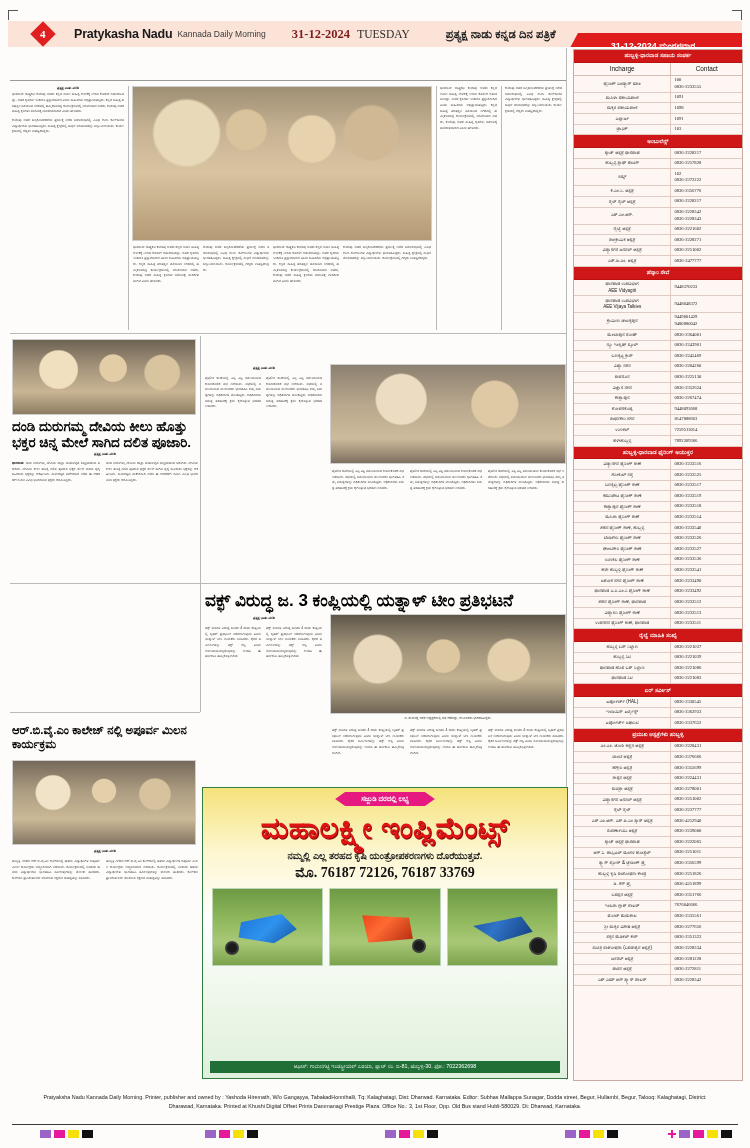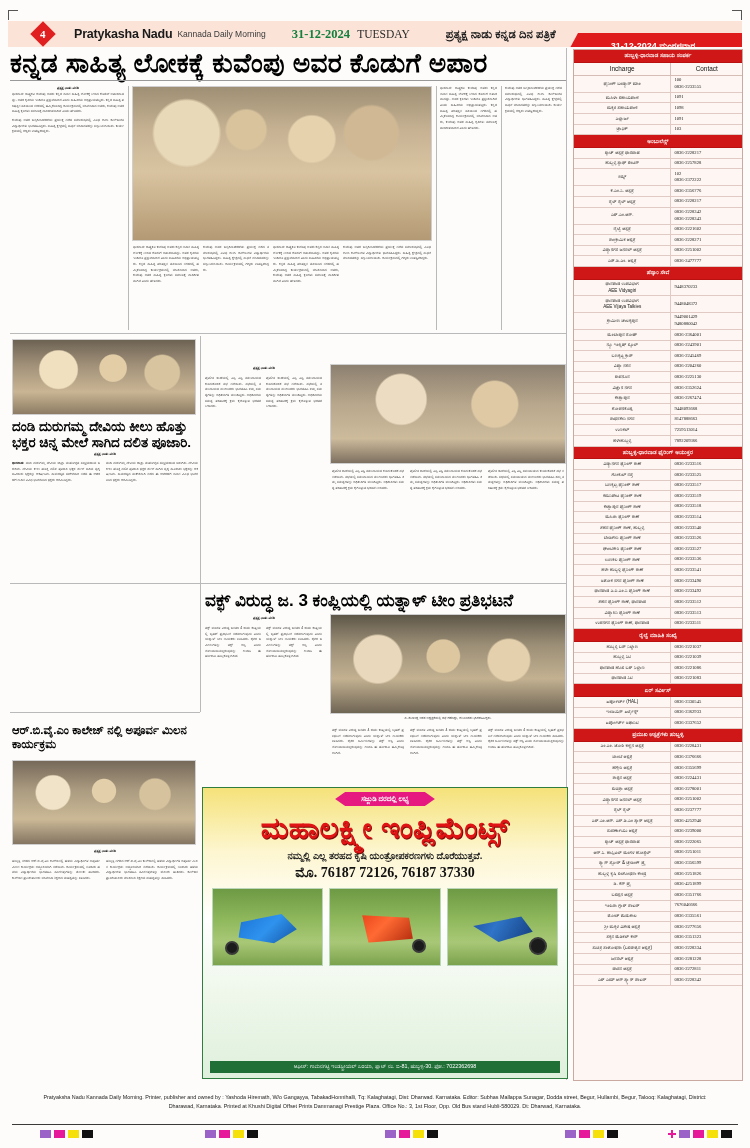--- a/index.html
+++ b/index.html
@@ -42,21 +42,21 @@
     margin-left: 22px;
     font-size: 12.5px; font-weight: bold; color: #1a1a1a;
     letter-spacing: -0.2px;
     font-family: "Liberation Sans", sans-serif;
   }
   .mh-sub {
     margin-left: 5px; font-size: 8.5px; color: #3a3a3a;
   }
   .mh-date {
     margin-left: 26px;
-    font-size: 12.5px; font-weight: bold; color: #15803d;
+    font-size: 12.5px; font-weight: bold; color: #7f1d1d;
     font-family: "Liberation Serif", serif;
   }
   .mh-day {
     margin-left: 7px; font-size: 11.5px; color: #2a2a2a;
     font-family: "Liberation Serif", serif;
   }
   .mh-kn {
     margin-left: 36px;
     font-size: 11.5px; font-weight: bold; color: #1a1a1a;
   }
@@ -299,21 +299,20 @@
       <span>4</span>
     </div>
     <div class="mh-title">Pratykasha Nadu</div>
     <div class="mh-sub">Kannada Daily Morning</div>
     <div class="mh-date">31-12-2024</div>
     <div class="mh-day">TUESDAY</div>
     <div class="mh-kn">ಪ್ರತ್ಯಕ್ಷ ನಾಡು ಕನ್ನಡ ದಿನ ಪತ್ರಿಕೆ</div>
     <div class="mh-redtab">31-12-2024 ಮಂಗಳವಾರ</div>
   </div>
 
-  <div class="headline-main">ಕನ್ನಡ ಸಾಹಿತ್ಯ ಲೋಕಕ್ಕೆ ಕುವೆಂಪು ಅವರ ಕೊಡುಗೆ ಅಪಾರ</div>
   <div class="rule-under-headline"></div>
 
   <div class="vline" style="left:566px; top:48px; height:1032px;"></div>
   <div class="hline" style="left:10px; top:333px; width:556px;"></div>
   <div class="hline" style="left:10px; top:583px; width:556px;"></div>
   <div class="hline" style="left:10px; top:712px; width:190px;"></div>
   <div class="vline" style="left:200px; top:336px; height:376px;"></div>
   <div class="vline" style="left:128px; top:86px; height:244px;"></div>
   <div class="vline" style="left:436px; top:86px; height:244px;"></div>
   <div class="vline" style="left:501px; top:86px; height:244px;"></div>
@@ -403,21 +402,21 @@
   <div class="col-text k" style="left:106px; top:859px; width:92px; height:222px;">
     <div>ಹುಬ್ಬಳ್ಳಿ ನಗರದ ಆರ್.ಬಿ.ವೈ.ಎಂ ಕಾಲೇಜಿನಲ್ಲಿ ಹಳೆಯ ವಿದ್ಯಾರ್ಥಿಗಳ ಅಪೂರ್ವ ಮಿಲನ ಕಾರ್ಯಕ್ರಮ ಅದ್ಧೂರಿಯಾಗಿ ನಡೆಯಿತು. ಕಾರ್ಯಕ್ರಮದಲ್ಲಿ ನೂರಾರು ಹಳೆಯ ವಿದ್ಯಾರ್ಥಿಗಳು ಭಾಗವಹಿಸಿ ಸವಿನೆನಪುಗಳನ್ನು ಮೆಲುಕು ಹಾಕಿದರು. ಕಾಲೇಜಿನ ಪ್ರಾಂಶುಪಾಲರು ಮಾತನಾಡಿ ಶಿಕ್ಷಣದ ಮಹತ್ವವನ್ನು ತಿಳಿಸಿದರು.</div>
   </div>
 
   <div class="ad">
     <div class="ad-ribbon-wrap">
       <div class="ad-ribbon">ಸಜ್ಜುಡಿ ದರದಲ್ಲಿ ಲಭ್ಯ</div>
     </div>
     <div class="ad-brand">ಮಹಾಲಕ್ಷ್ಮೀ ಇಂಪ್ಲಿಮೆಂಟ್ಸ್</div>
     <div class="ad-tag">ನಮ್ಮಲ್ಲಿ ಎಲ್ಲ ತರಹದ ಕೃಷಿ ಯಂತ್ರೋಪಕರಣಗಳು ದೊರೆಯುತ್ತವೆ.</div>
-    <div class="ad-phone">ಮೊ. 76187 72126, 76187 37330</div>
+    <div class="ad-phone">ಮೊ. 76187 72126, 76187 33769</div>
     <div class="ad-photos">
       <div>
         <div class="impl blue"></div>
         <div class="wheel" style="left:12px; bottom:10px;"></div>
       </div>
       <div>
         <div class="impl red"></div>
         <div class="wheel" style="right:14px; bottom:12px;"></div>
       </div>
       <div>

